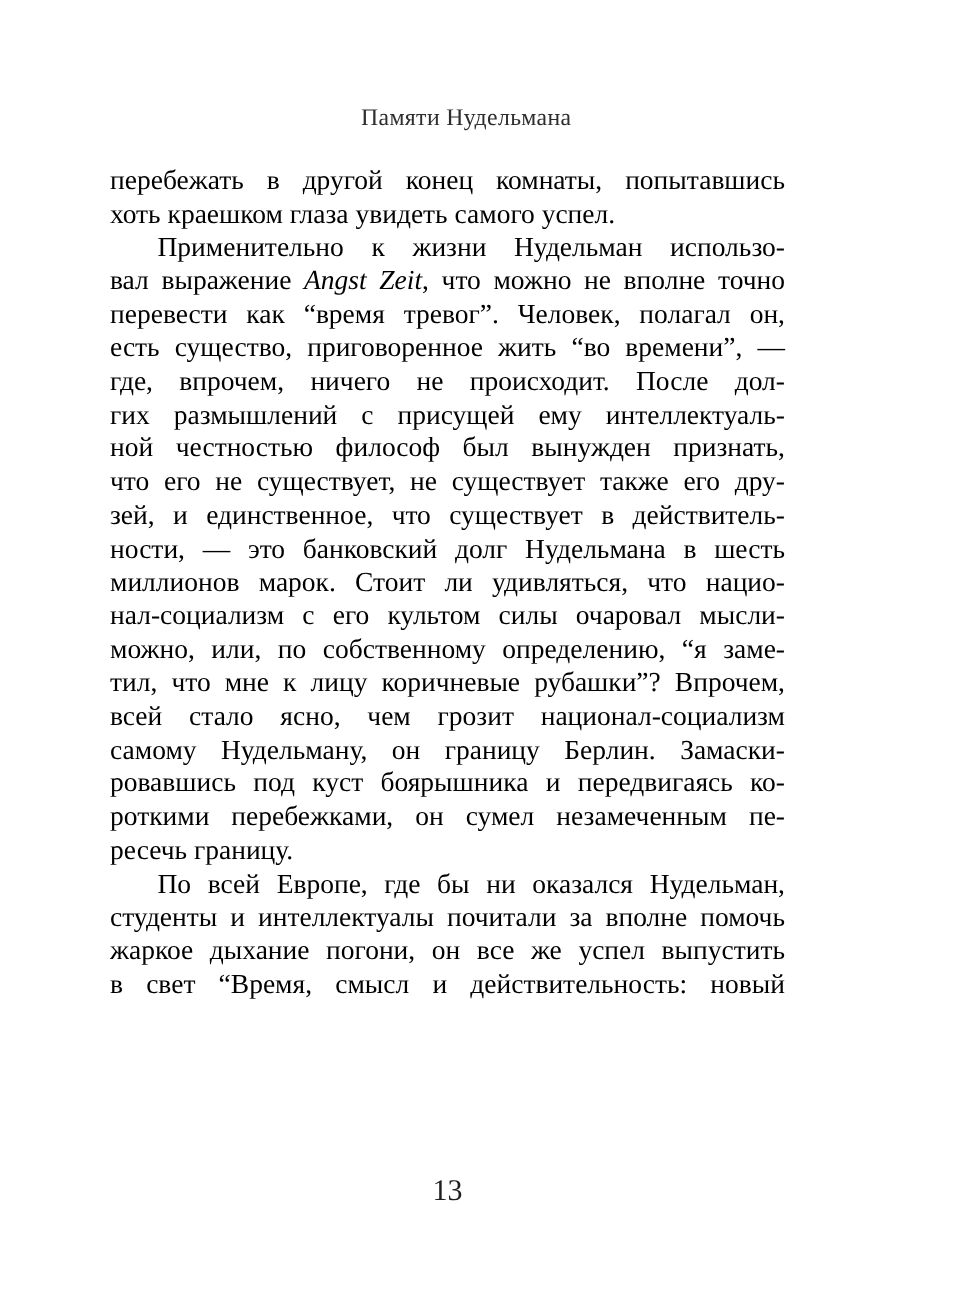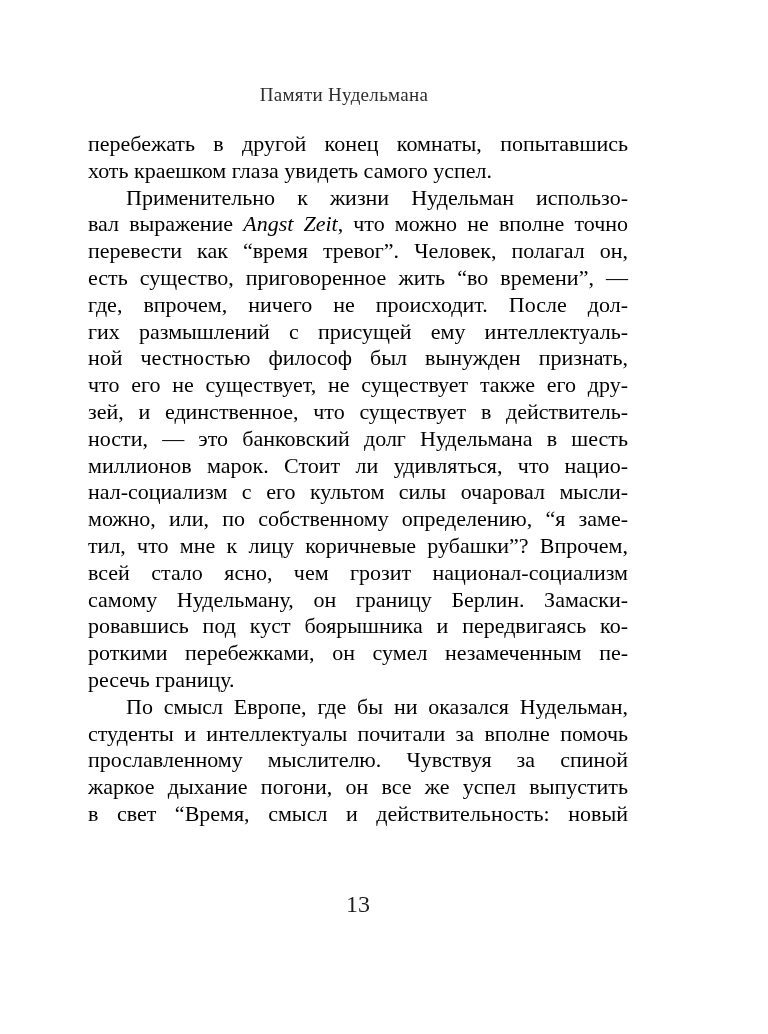--- a/index.html
+++ b/index.html
@@ -12,21 +12,21 @@
     width: 768px;
     height: 1034px;
     background: #ffffff;
     font-family: "Liberation Serif", "DejaVu Serif", serif;
     color: #1f1f1f;
     overflow: hidden;
   }
   .running-head {
     position: absolute;
     top: 84px;
-    left: 74px;
+    left: 103px;
     width: 540px;
     text-align: center;
     font-size: 19px;
     line-height: 22px;
     color: #2e2e2e;
     letter-spacing: 0.3px;
   }
   .text-block {
     position: absolute;
     top: 131px;
@@ -51,21 +51,21 @@
     white-space: normal;
   }
   .para.indent .line:first-child {
     text-indent: 38px;
   }
   .line i {
     font-style: italic;
   }
   .folio {
     position: absolute;
-    top: 890px;
+    top: 939px;
     left: 88px;
     width: 540px;
     text-align: center;
     font-size: 24px;
     line-height: 28px;
     color: #1f1f1f;
   }
 </style>
 </head>
 <body>
@@ -93,22 +93,21 @@
         <div class="line">нал-социализм с его культом силы очаровал мысли-</div>
         <div class="line">можно, или, по собственному определению, “я заме-</div>
         <div class="line">тил, что мне к лицу коричневые рубашки”? Впрочем,</div>
         <div class="line">всей стало ясно, чем грозит национал-социализм</div>
         <div class="line">самому Нудельману, он границу Берлин. Замаски-</div>
         <div class="line">ровавшись под куст боярышника и передвигаясь ко-</div>
         <div class="line">роткими перебежками, он сумел незамеченным пе-</div>
         <div class="line lastline">ресечь границу.</div>
       </div>
       <div class="para indent">
-        <div class="line">По смысл Европе, где бы ни оказался Нудельман,</div>
+        <div class="line">По всей Европе, где бы ни оказался Нудельман,</div>
         <div class="line">студенты и интеллектуалы почитали за вполне помочь</div>
-        <div class="line">прославленному мыслителю. Чувствуя за спиной</div>
         <div class="line">жаркое дыхание погони, он все же успел выпустить</div>
         <div class="line">в свет “Время, смысл и действительность: новый</div>
       </div>
     </div>
 
   <div class="folio">13</div>
 </div>
 
 </body></html>

